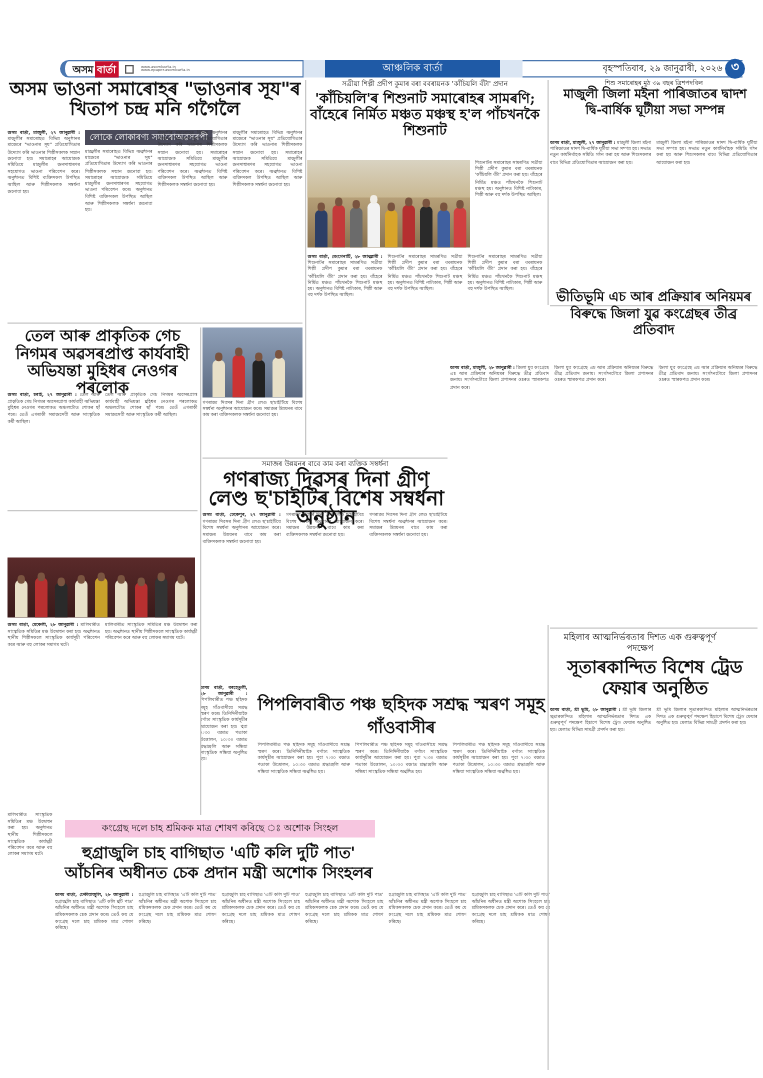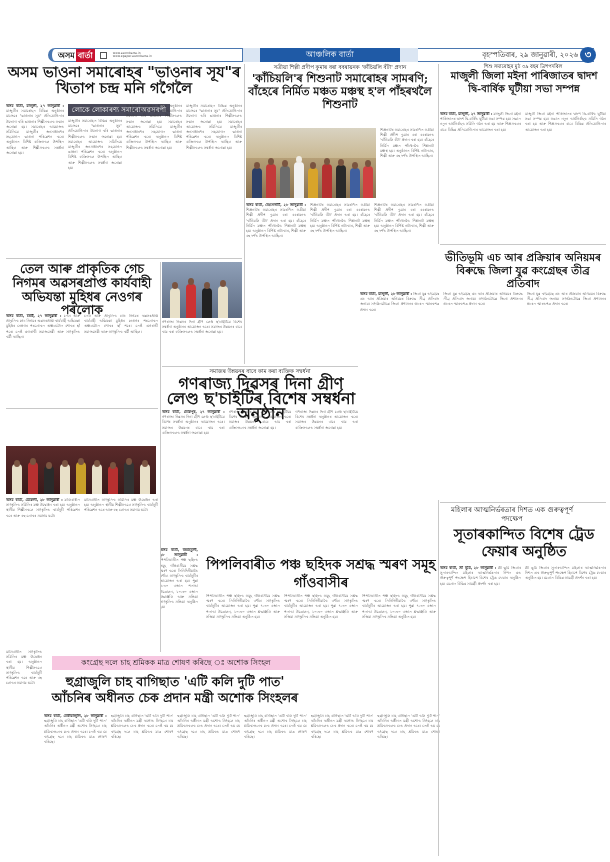--- a/index.html
+++ b/index.html
@@ -72,21 +72,21 @@
   <div class="hrule" style="left:6px;top:258px;width:236px;"></div>
 
   <div class="hl" style="position:absolute;left:6px;top:262px;width:152px;font-size:12.5px;">তেল আৰু প্ৰাকৃতিক গেচ নিগমৰ অৱসৰপ্ৰাপ্ত কাৰ্যবাহী অভিযন্তা মুহিধৰ নেওগৰ পৰলোক</div>
   <div class="colwrap" style="left:6px;top:314px;width:152px;height:92px;">
     <div class="body-text"><span class="lead">অসম বাৰ্তা, চৰাই, ২৭ জানুৱাৰী :</span> <span>তেল আৰু প্ৰাকৃতিক গেচ নিগমৰ অৱসৰপ্ৰাপ্ত কাৰ্যবাহী অভিযন্তা মুহিধৰ নেওগৰ পৰলোকত অঞ্চলটোত শোকৰ ছাঁ পৰে। তেওঁ এগৰাকী সমাজসেৱী আৰু সাংস্কৃতিক কৰ্মী আছিল।</span></div>
     <div class="body-text">তেল আৰু প্ৰাকৃতিক গেচ নিগমৰ অৱসৰপ্ৰাপ্ত কাৰ্যবাহী অভিযন্তা মুহিধৰ নেওগৰ পৰলোকত অঞ্চলটোত শোকৰ ছাঁ পৰে। তেওঁ এগৰাকী সমাজসেৱী আৰু সাংস্কৃতিক কৰ্মী আছিল।</div>
   </div>
 
   <div class="vrule" style="left:244px;top:64px;height:300px;"></div>
   <div class="kicker" style="position:absolute;left:246px;top:64px;width:188px;font-size:5.5px;">সত্ৰীয়া শিল্পী প্ৰদীপ কুমাৰ বৰা ববৰায়নক 'কাঁচিয়লি বঁটা' প্ৰদান</div>
-  <div class="hl" style="position:absolute;left:246px;top:72px;width:188px;font-size:11px;line-height:13px;">'কাঁচিয়লি'ৰ শিশুনাট সমাৰোহৰ সামৰণি; বাঁহেৰে নিৰ্মিত মঞ্চত মঞ্চস্থ হ'ল পাঁহৰথলৈ শিশুনাট</div>
+  <div class="hl" style="position:absolute;left:246px;top:72px;width:188px;font-size:11px;line-height:13px;">'কাঁচিয়লি'ৰ শিশুনাট সমাৰোহৰ সামৰণি; বাঁহেৰে নিৰ্মিত মঞ্চত মঞ্চস্থ হ'ল পাঁচখনকৈ শিশুনাট</div>
 
   <div class="photo" style="left:246px;top:128px;width:130px;height:70px;">
     <div style="position:absolute;left:0;top:0;width:130px;height:30px;background:linear-gradient(#d9d3c2,#c9b892);"></div>
     <div class="fig" style="left:6px;height:30px;background:#2d3f66;"></div>
       <div class="head" style="left:8px;top:34px;"></div>
     <div class="fig" style="left:20px;height:34px;background:#c43a3a;"></div>
       <div class="head" style="left:22px;top:30px;"></div>
     <div class="fig" style="left:34px;height:32px;background:#6b6b6b;"></div>
       <div class="head" style="left:36px;top:32px;"></div>
     <div class="fig" style="left:48px;height:36px;background:#f2f2f2;"></div>
@@ -123,21 +123,21 @@
 
   <div class="vrule" style="left:438px;top:64px;height:180px;"></div>
   <div class="kicker" style="position:absolute;left:440px;top:63px;width:166px;font-size:5px;">শিশু সমাৰোহৰ মুঠ ৩৯ বছৰ ত্ৰিশপদবিল</div>
   <div class="hl" style="position:absolute;left:446px;top:70px;width:156px;font-size:10px;line-height:12.5px;">মাজুলী জিলা মইনা পাৰিজাতৰ দ্বাদশ দ্বি-বাৰ্ষিক ঘূটীয়া সভা সম্পন্ন</div>
   <div class="colwrap" style="left:440px;top:112px;width:166px;height:128px;">
     <div class="body-text"><span class="lead">অসম বাৰ্তা, মাজুলী, ২৭ জানুৱাৰী :</span> <span>মাজুলী জিলা মইনা পাৰিজাতৰ দ্বাদশ দ্বি-বাৰ্ষিক ঘূটীয়া সভা সম্পন্ন হয়। সভাত নতুন কাৰ্যনিৰ্বাহক সমিতি গঠন কৰা হয় আৰু শিশুসকলৰ বাবে বিভিন্ন প্ৰতিযোগিতাৰ আয়োজন কৰা হয়।</span></div>
     <div class="body-text">মাজুলী জিলা মইনা পাৰিজাতৰ দ্বাদশ দ্বি-বাৰ্ষিক ঘূটীয়া সভা সম্পন্ন হয়। সভাত নতুন কাৰ্যনিৰ্বাহক সমিতি গঠন কৰা হয় আৰু শিশুসকলৰ বাবে বিভিন্ন প্ৰতিযোগিতাৰ আয়োজন কৰা হয়।</div>
   </div>
   <div class="hrule" style="left:440px;top:244px;width:166px;"></div>
 
-  <div class="hl" style="position:absolute;left:440px;top:251px;width:166px;font-size:10.5px;line-height:13px;">ভীতিভূমি এচ আৰ প্ৰক্ৰিয়াৰ অনিয়মৰ বিৰুদ্ধে জিলা যুৱ কংগ্ৰেছৰ তীব্ৰ প্ৰতিবাদ</div>
+  <div class="hl" style="position:absolute;left:440px;top:232px;width:166px;font-size:10.5px;line-height:13px;">ভীতিভূমি এচ আৰ প্ৰক্ৰিয়াৰ অনিয়মৰ বিৰুদ্ধে জিলা যুৱ কংগ্ৰেছৰ তীব্ৰ প্ৰতিবাদ</div>
   <div class="colwrap" style="left:360px;top:292px;width:246px;height:200px;">
     <div class="body-text"><span class="lead">অসম বাৰ্তা, মাজুলী, ২৮ জানুৱাৰী :</span> <span>জিলা যুৱ কংগ্ৰেছে এচ আৰ প্ৰক্ৰিয়াৰ অনিয়মৰ বিৰুদ্ধে তীব্ৰ প্ৰতিবাদ জনায়। সংগঠনটোৱে জিলা প্ৰশাসনৰ ওচৰত স্মাৰকপত্ৰ প্ৰদান কৰে।</span></div>
     <div class="body-text">জিলা যুৱ কংগ্ৰেছে এচ আৰ প্ৰক্ৰিয়াৰ অনিয়মৰ বিৰুদ্ধে তীব্ৰ প্ৰতিবাদ জনায়। সংগঠনটোৱে জিলা প্ৰশাসনৰ ওচৰত স্মাৰকপত্ৰ প্ৰদান কৰে।</div>
     <div class="body-text">জিলা যুৱ কংগ্ৰেছে এচ আৰ প্ৰক্ৰিয়াৰ অনিয়মৰ বিৰুদ্ধে তীব্ৰ প্ৰতিবাদ জনায়। সংগঠনটোৱে জিলা প্ৰশাসনৰ ওচৰত স্মাৰকপত্ৰ প্ৰদান কৰে।</div>
   </div>
 
   <div class="hrule" style="left:162px;top:366px;width:196px;"></div>
   <div class="kicker" style="position:absolute;left:162px;top:368px;width:196px;font-size:5.5px;">সমাজৰ উন্নয়নৰ বাবে কাম কৰা ব্যক্তিক সম্বৰ্ধনা</div>
   <div class="hl" style="position:absolute;left:166px;top:376px;width:190px;font-size:16px;line-height:15px;">গণৰাজ্য দিৱসৰ দিনা গ্ৰীণ লেণ্ড ছ'চাইটিৰ বিশেষ সম্বৰ্ধনা অনুষ্ঠান</div>
   <div class="colwrap" style="left:162px;top:410px;width:196px;height:122px;">

